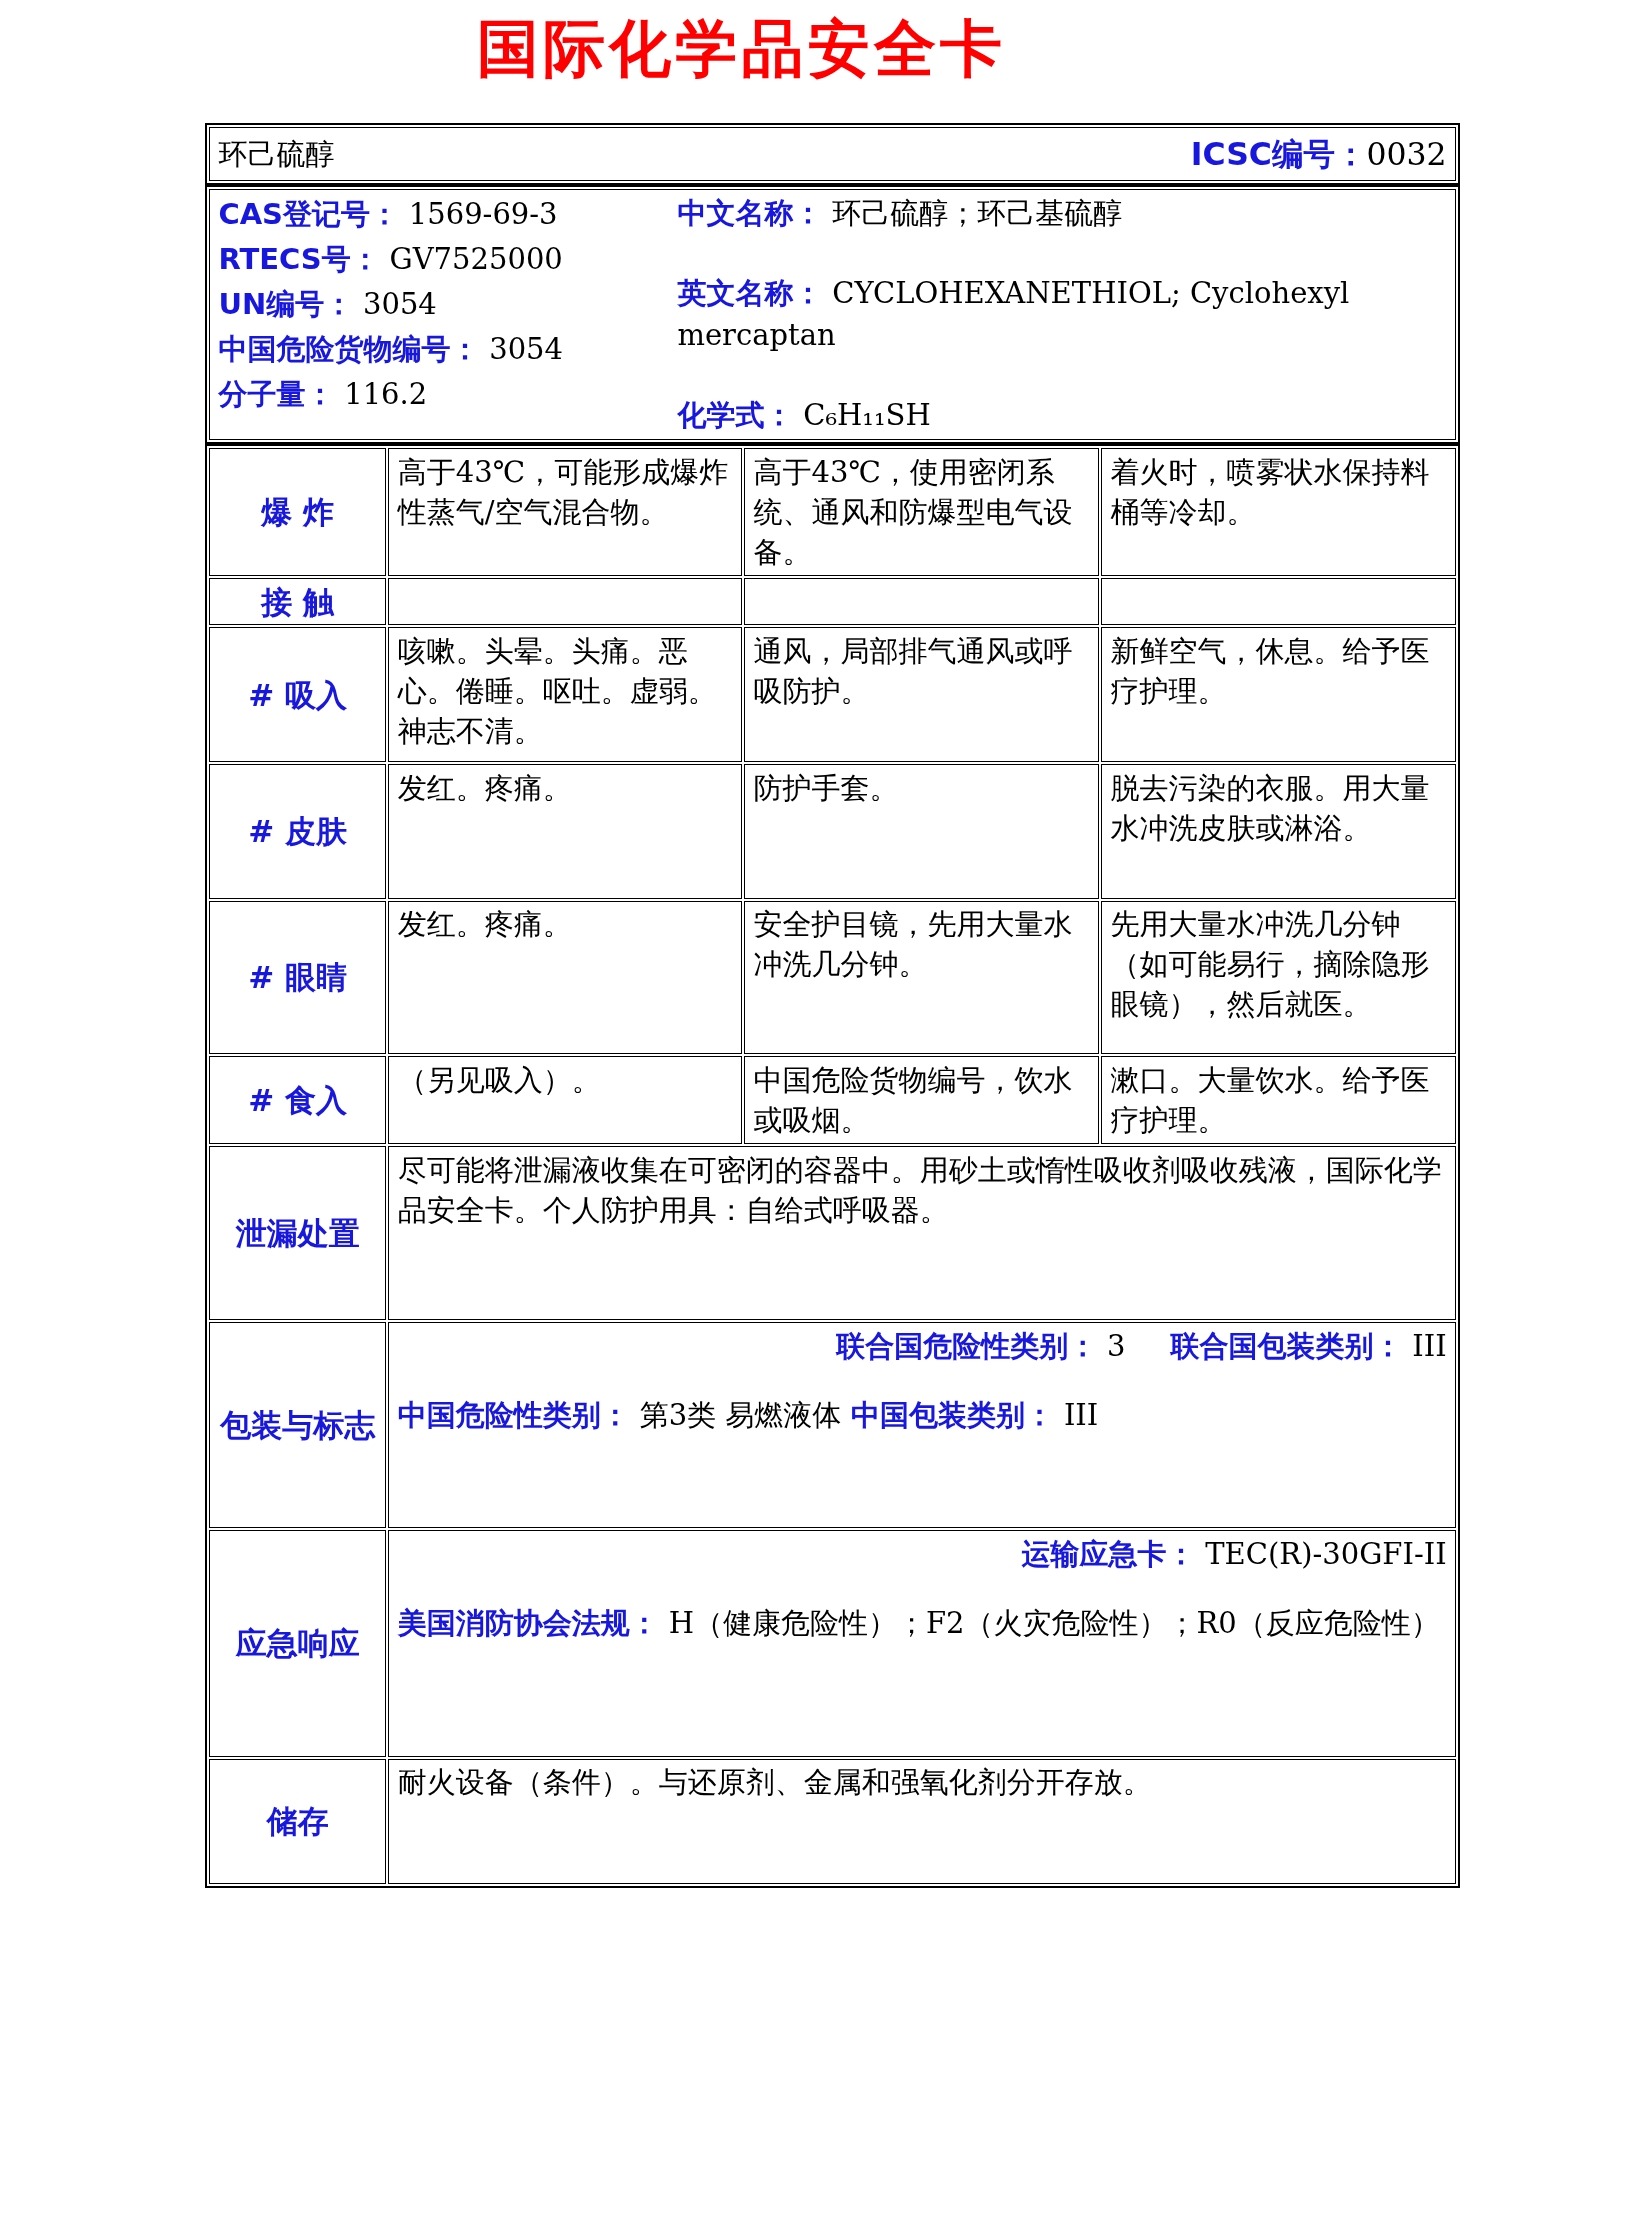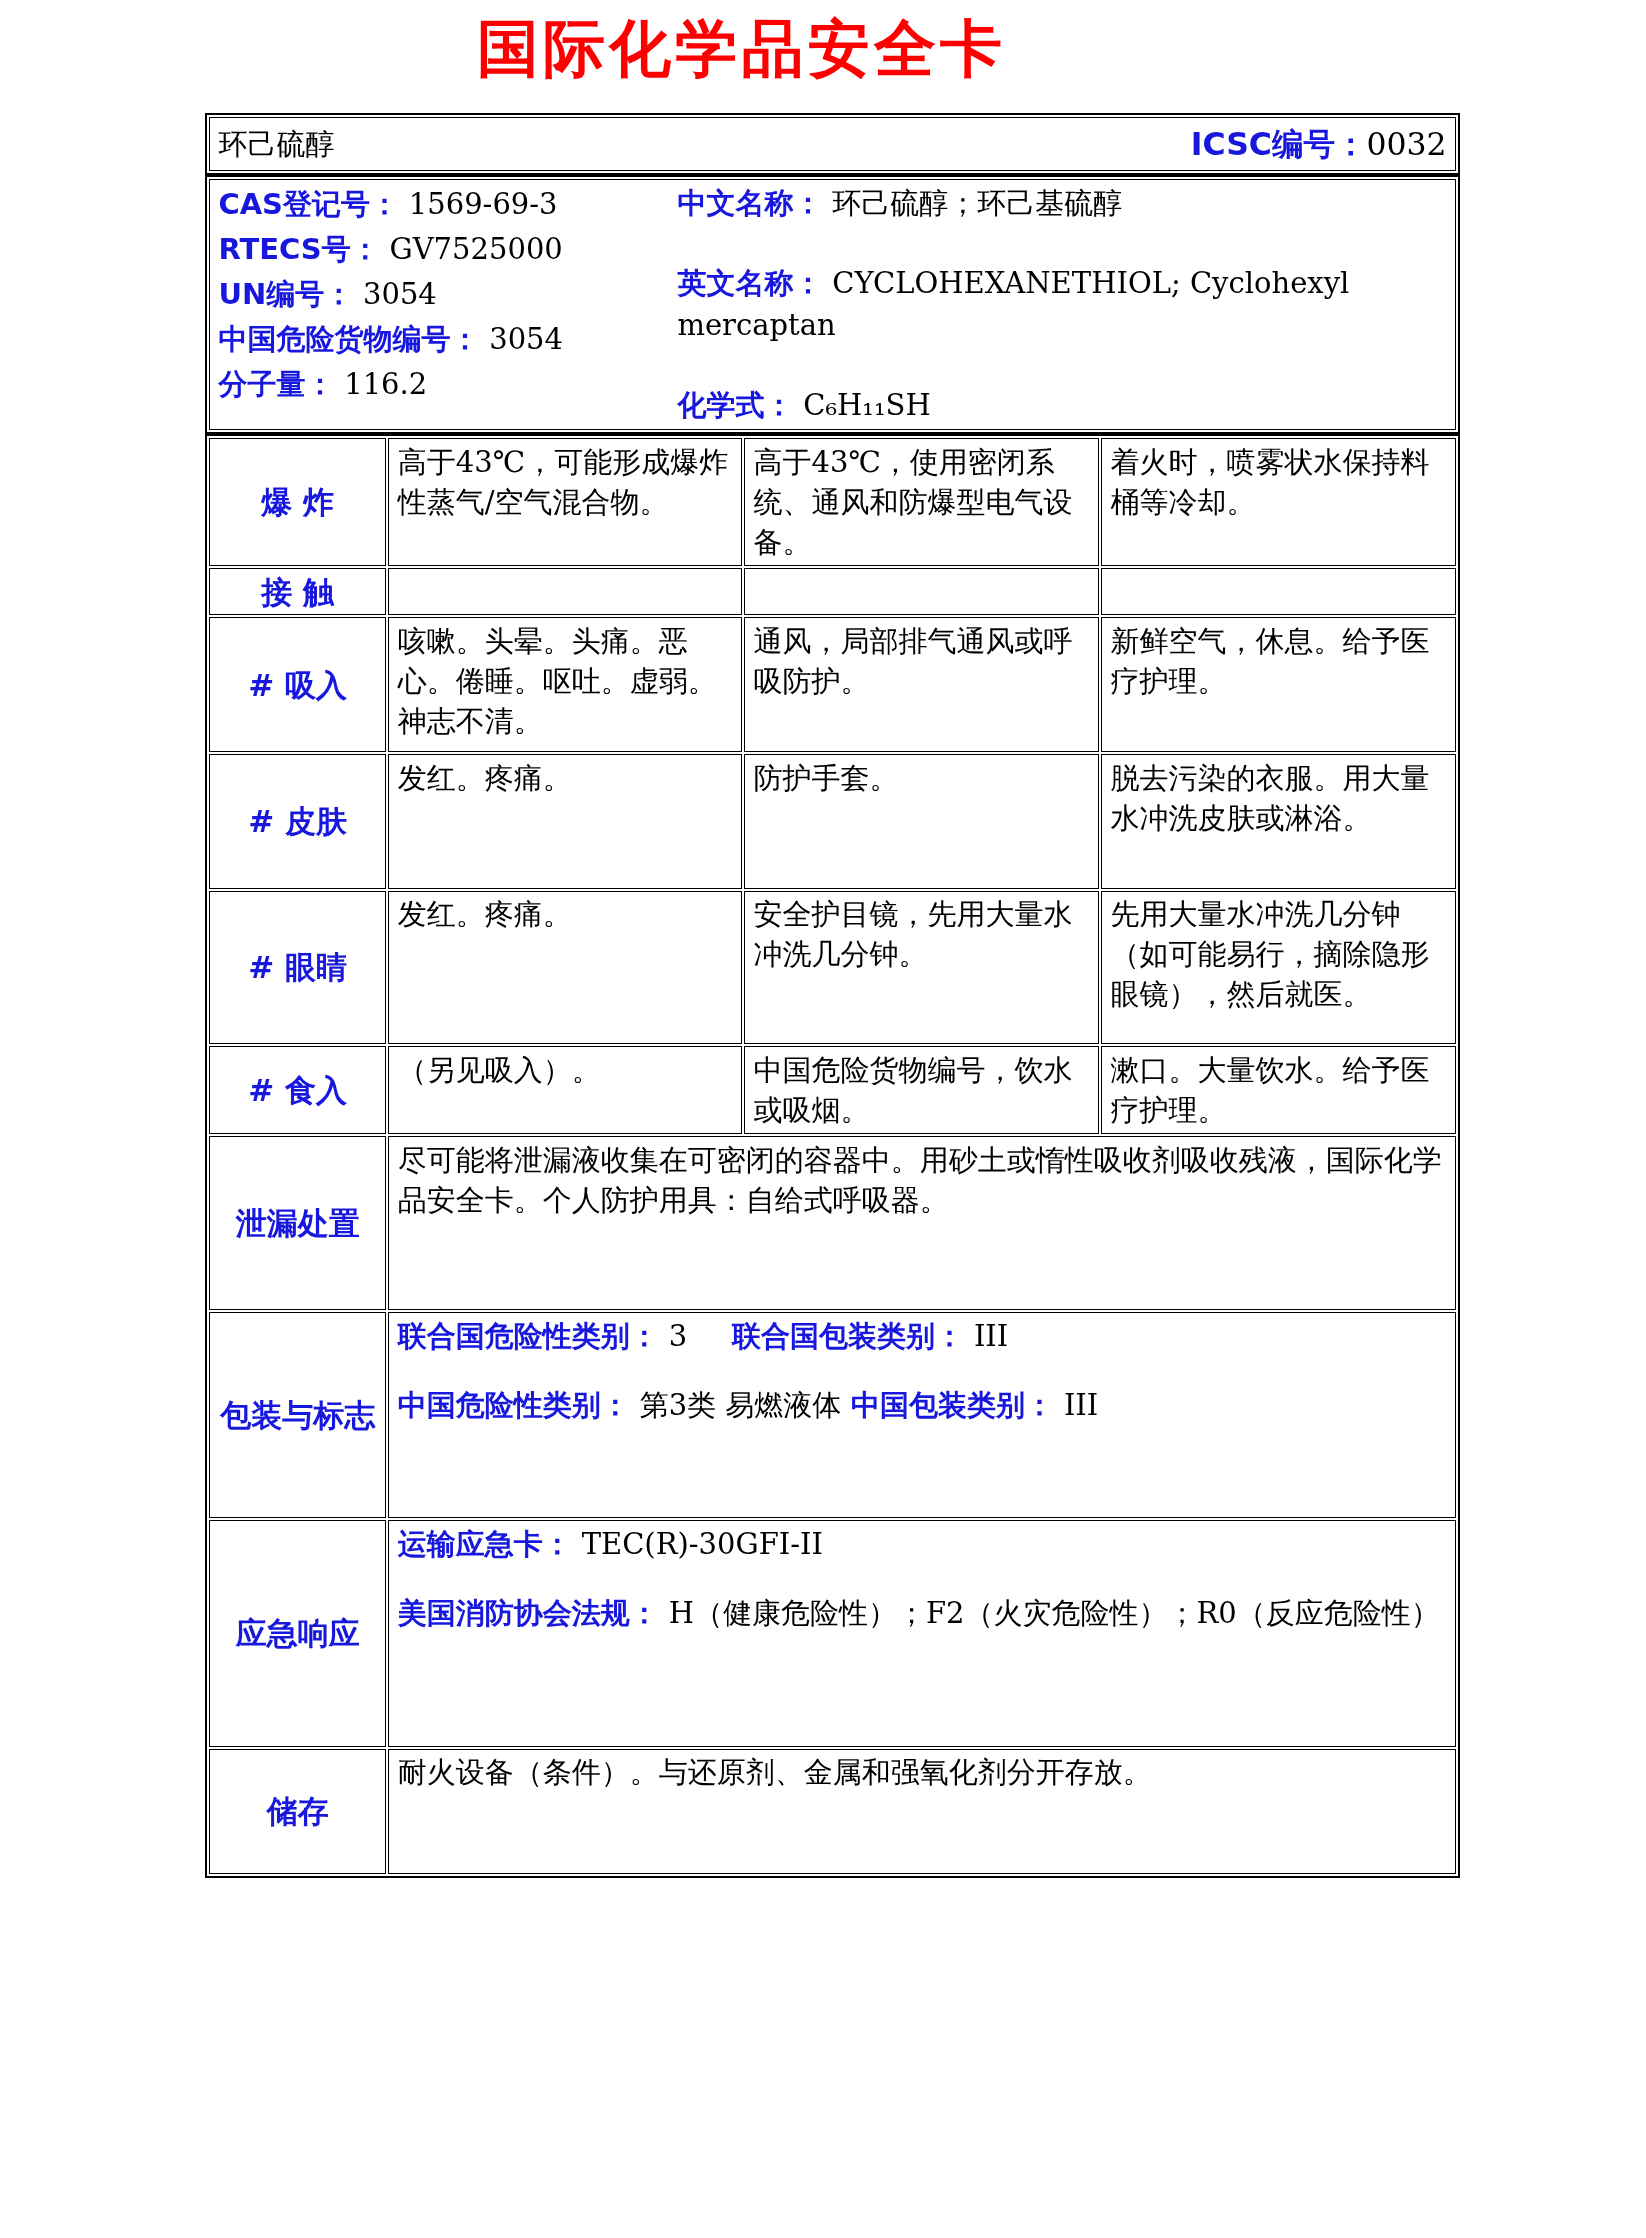--- a/index.html
+++ b/index.html
@@ -5,21 +5,21 @@
   html,body{margin:0;padding:0;background:#ffffff;}
   body{width:1647px;height:2239px;font-family:"DejaVu Serif",serif;color:#000;}
   .page{position:relative;width:1483px;height:2239px;overflow:hidden;background:#fff;}
 
   .main-title{
     margin:0;padding-top:14px;text-align:center;
     color:#ff0000;font-family:"DejaVu Sans",sans-serif;font-weight:bold;
     font-size:62px;letter-spacing:4.2px;line-height:70px;
   }
 
-  .card{margin:29px 0 0 205px;width:1255px;}
+  .card{margin:39px 0 0 205px;width:1255px;}
 
   table.t{
     border-collapse:separate;border-spacing:2.1px;
     border:2.1px solid #000;background:#fff;
     width:100%;table-layout:fixed;
   }
   td{
     border:1.4px solid #000;background:#fff;
     padding:2.8px 8.4px;vertical-align:top;
     font-size:29px;line-height:40px;color:#000;
@@ -62,21 +62,21 @@
   .h-cont{height:35px;}
   .h-inh{height:127px;}
   .h-skin{height:127px;}
   .h-eye{height:146px;}
   .h-ing{height:69px;}
   .h-spill{height:167px;}
   .h-pack{height:198px;}
   .h-emer{height:219px;}
   .h-stor{height:118px;}
 
-  .pk-line{margin-bottom:29px;}
+  .pk-line{margin-bottom:29px;text-align:right;}
   .gap-left{margin-left:45px;}
 </style>
 </head>
 <body>
 
 <div class="page">
 
   <h1 class="main-title">国际化学品安全卡</h1>
 
   <div class="card">

